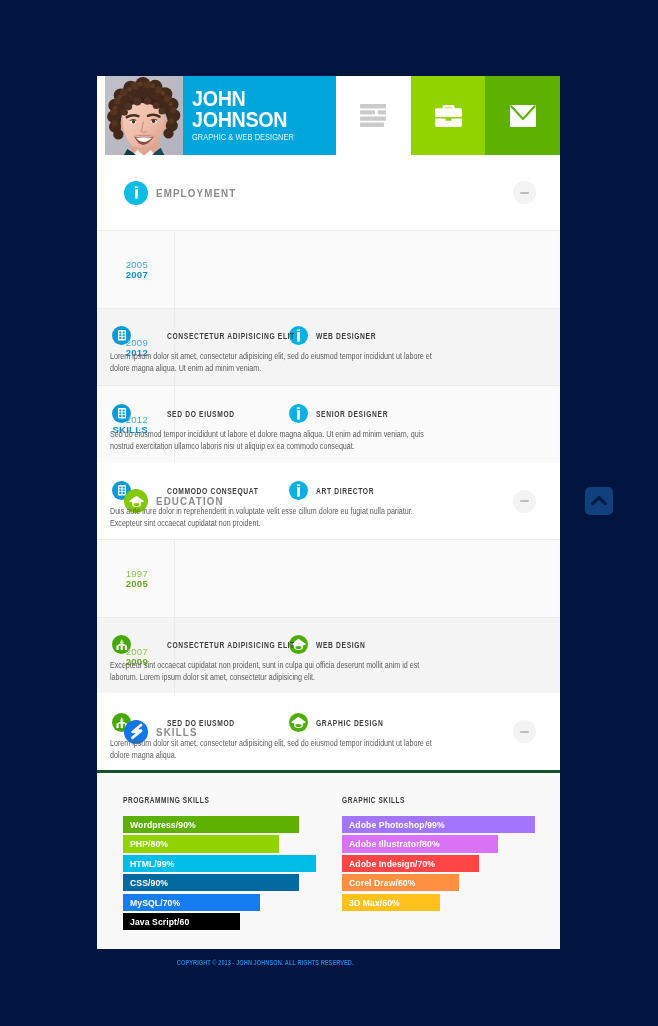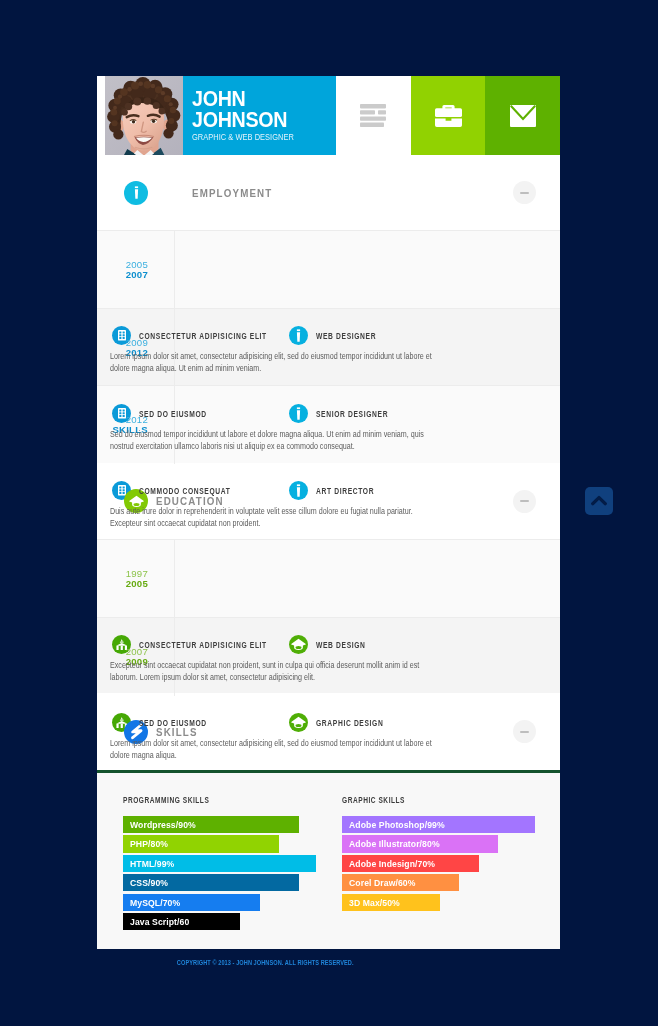--- a/index.html
+++ b/index.html
@@ -40,21 +40,21 @@
   .dates{width:78px;flex:0 0 78px;text-align:right;padding:29px 26px 0 0;box-sizing:border-box;
          border-right:1px solid #ececec;}
   .dates div{font-size:9.6px;letter-spacing:0.25px;line-height:9.5px;}
   .d1{color:#3aafdf;}
   .d2{color:#0d8fce;font-weight:bold;}
   .dates.g .d1{color:#8dc34b;}
   .dates.g .d2{color:#67ab12;font-weight:bold;}
   .ebody{flex:1;padding:17px 22px 0 15px;box-sizing:border-box;}
   .erow{display:flex;height:19px;align-items:center;}
   .ecol{display:flex;align-items:center;}
-  .ecol.c1{width:177px;flex:0 0 177px;}
+  .ecol.c1{width:177px;flex:0 0 177px;gap:28px;}
   .eico{width:19px;height:19px;border-radius:50%;flex:0 0 auto;display:flex;align-items:center;justify-content:center;}
   .elabel{margin-left:8px;font-size:8.4px;font-weight:bold;letter-spacing:0.8px;color:#3d3d3d;white-space:nowrap;
           display:inline-block;transform:scaleX(0.80);transform-origin:left center;}
   .etext{margin-top:5px;font-size:9px;line-height:12.4px;color:#5c5c5c;letter-spacing:0px;width:420px;
          transform:scaleX(0.793);transform-origin:left top;margin-left:-2px;}
 
   
   .skills-body{background:#f8f8f8;border-top:3px solid #14532d;height:179px;padding:0;display:flex;box-sizing:border-box;}
   .skgroup{width:219px;box-sizing:border-box;padding-left:26px;padding-top:16px;}
   .skgroup.right{width:243px;padding-left:26px;}
@@ -214,21 +214,21 @@
       </div>
       <div class="navbtn nav-dg">
         <svg width="26" height="22" viewBox="0 0 26 22">
           <rect x="0" y="0" width="26" height="22" rx="1" fill="#fff"></rect>
           <path d="M0.8 0.8 L13 14 L25.2 0.8" fill="none" stroke="#5eb100" stroke-width="2.1" stroke-linejoin="miter"></path>
         </svg>
       </div>
     </div>
 
     <div id="sections">
-        <div class="sec-head" style="height: 75px; gap: 36px;">
+        <div class="sec-head" style="height: 75px;">
           <div class="sec-ico" style="background:#0fbce2">
             <svg width="11" height="13.5" viewBox="0 0 11 13.5">
               <rect x="3.9" y="0.4" width="3.2" height="1.7" fill="#fff"></rect>
               <path d="M3.9 3.3 h3.2 l-0.45 9.4 h-2.3 z" fill="#fff"></path>
             </svg>
           </div>
           <div class="sec-title">EMPLOYMENT</div>
           <div class="toggle">
             <i></i>
           </div>

